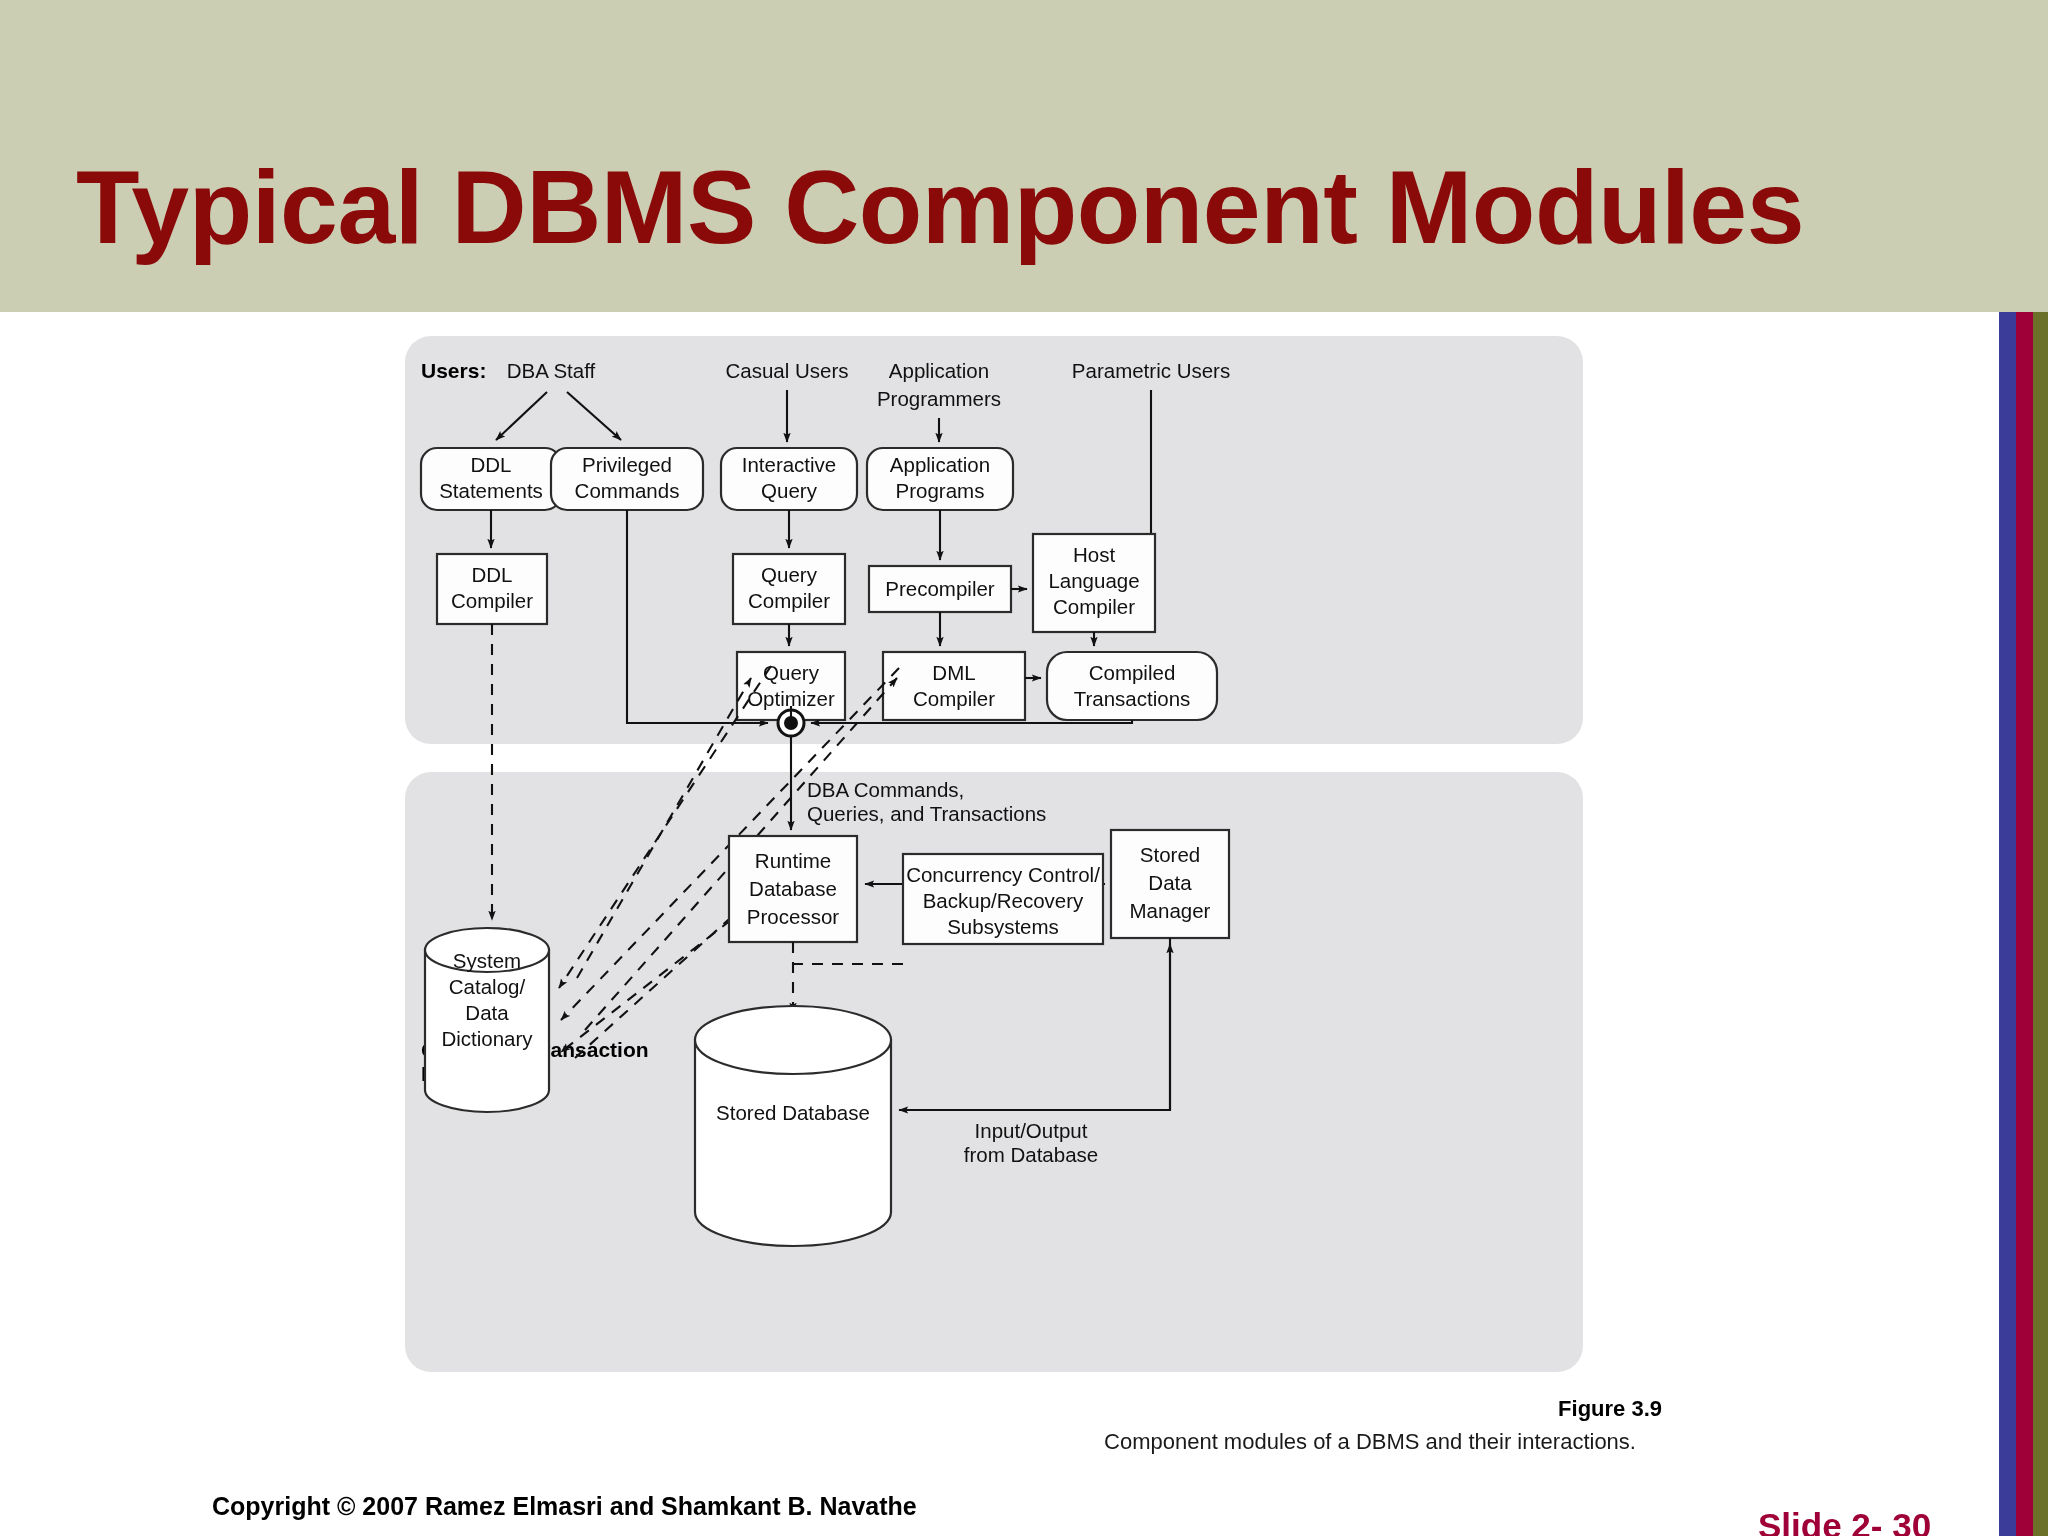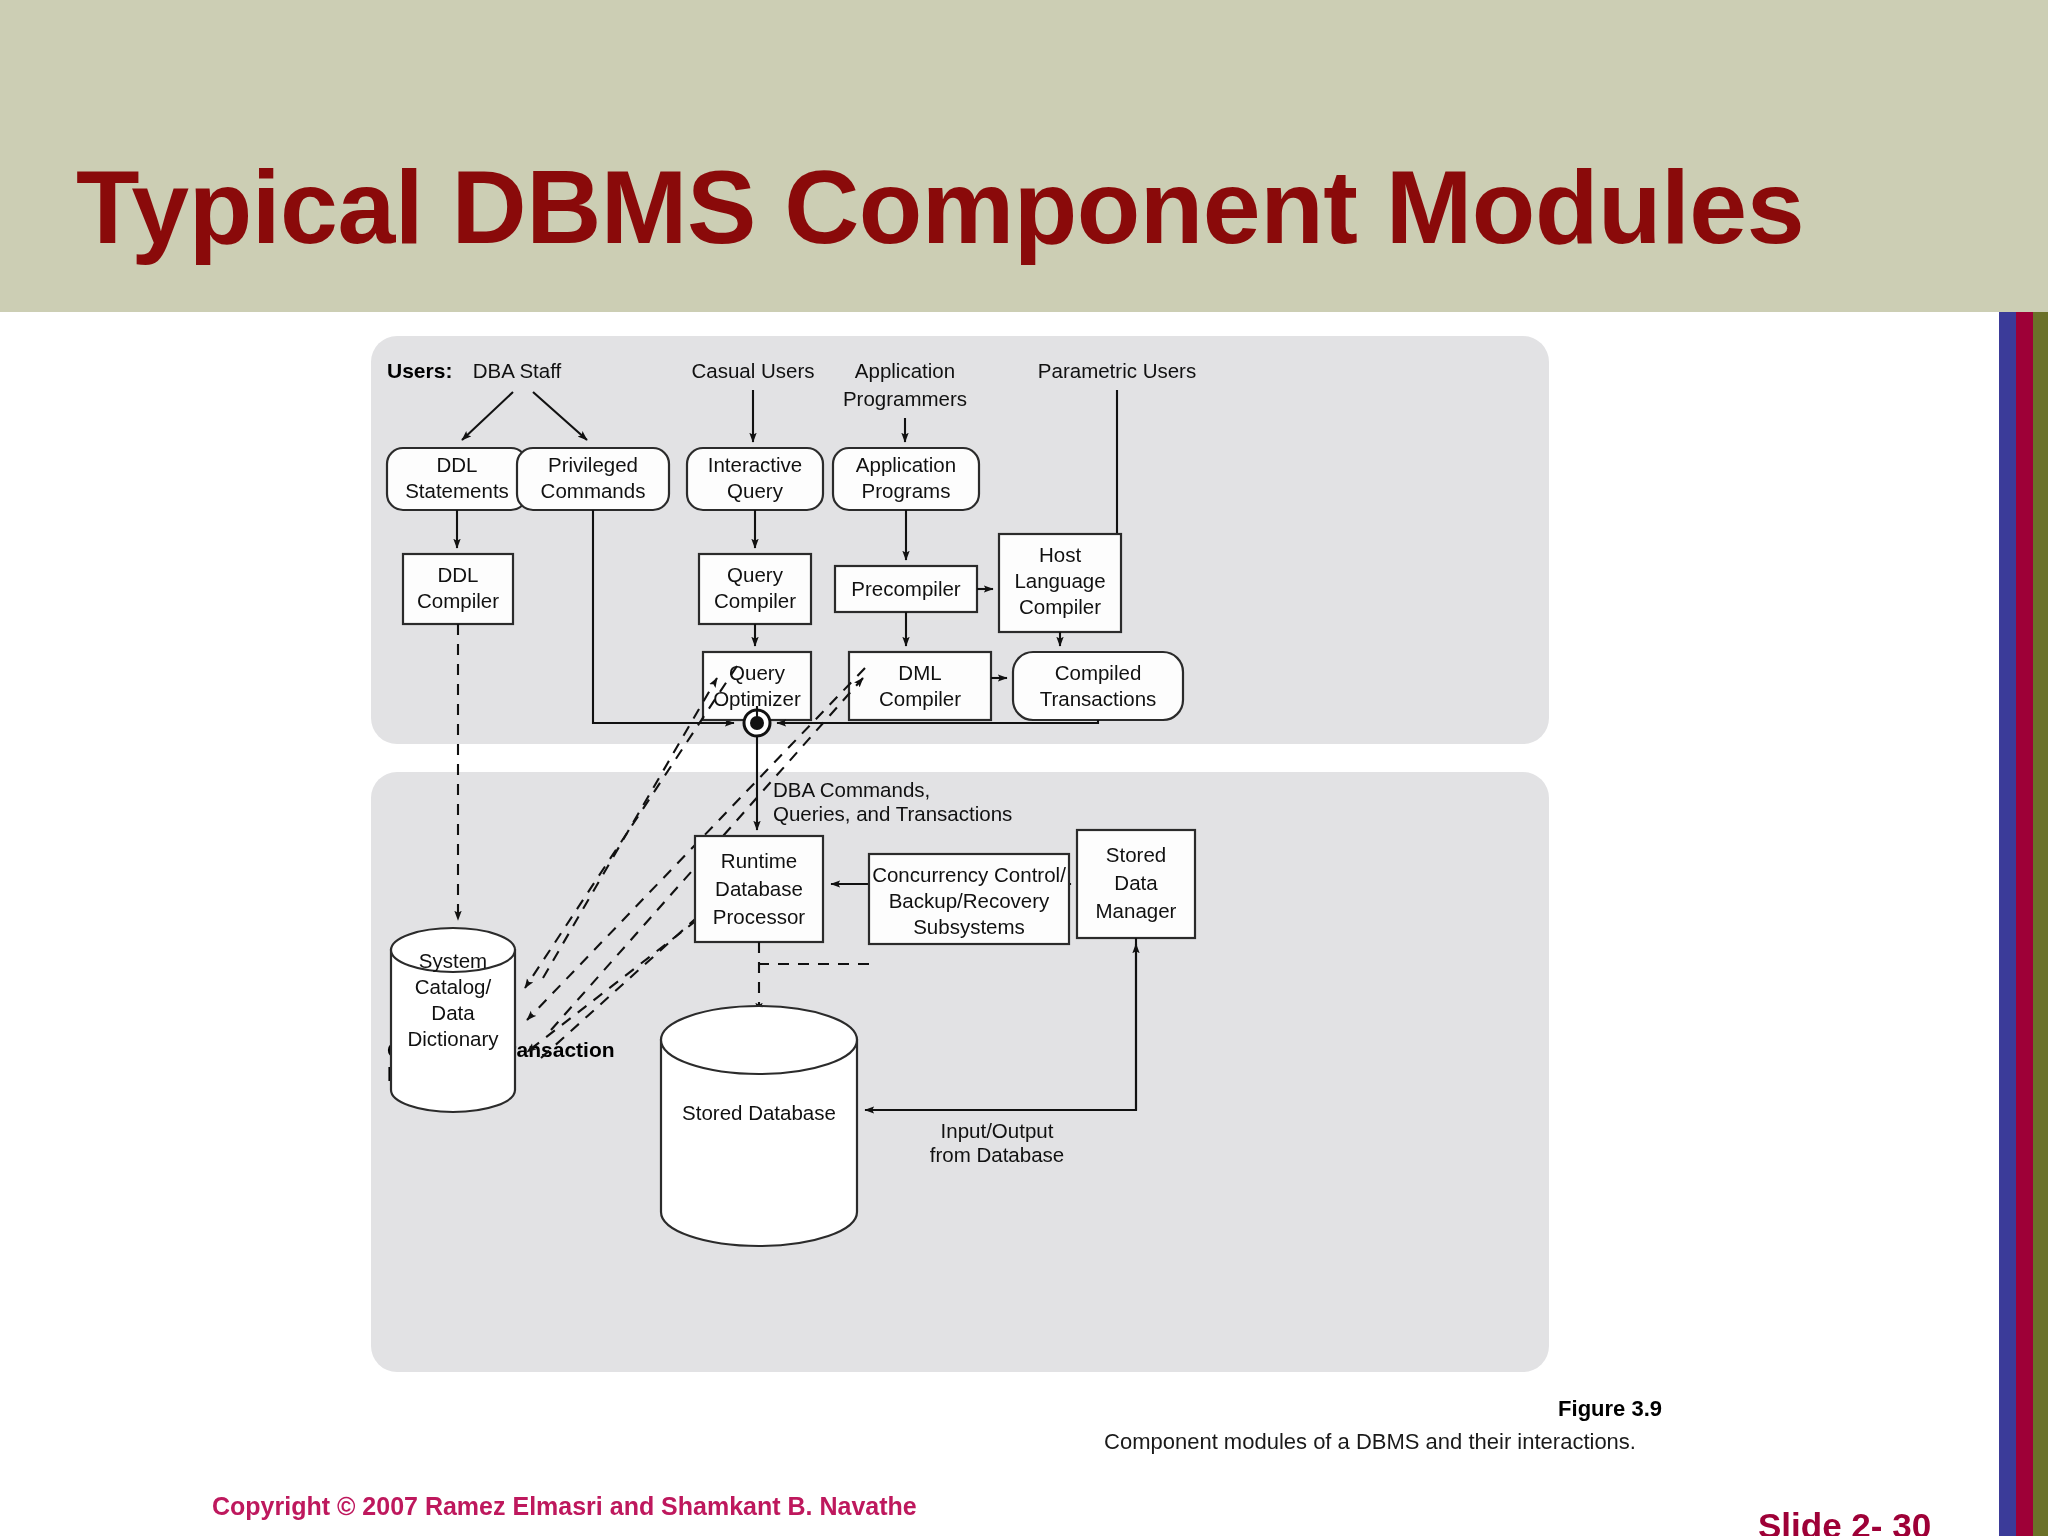--- a/index.html
+++ b/index.html
@@ -46,21 +46,21 @@
     display: flex;
   }
   .edge-bar { height: 100%; }
   .edge-bar-blue   { width: 17px; background: #3b3b99; }
   .edge-bar-crimson{ width: 17px; background: #9e0037; }
   .edge-bar-olive  { width: 15px; background: #6b7129; }
 
   
   #diagram-figure {
     position: absolute;
-    left: 365px;
+    left: 399px;
     top: 330px;
     width: 1290px;
     height: 1060px;
   }
   #diagram-svg { display: block; }
 
   
   #figure-caption-block {
     position: absolute;
     left: 1060px;
@@ -83,21 +83,21 @@
     white-space: nowrap;
   }
 
   
   #copyright-text {
     position: absolute;
     left: 212px;
     top: 1492px;
     font-size: 25px;
     font-weight: bold;
-    color: #be185d;
+    color: #000000;
     white-space: nowrap;
   }
   #slide-number {
     position: absolute;
     left: 1758px;
     top: 1478px;
     font-size: 35px;
     font-weight: bold;
     color: #9e0037;
     white-space: nowrap;

